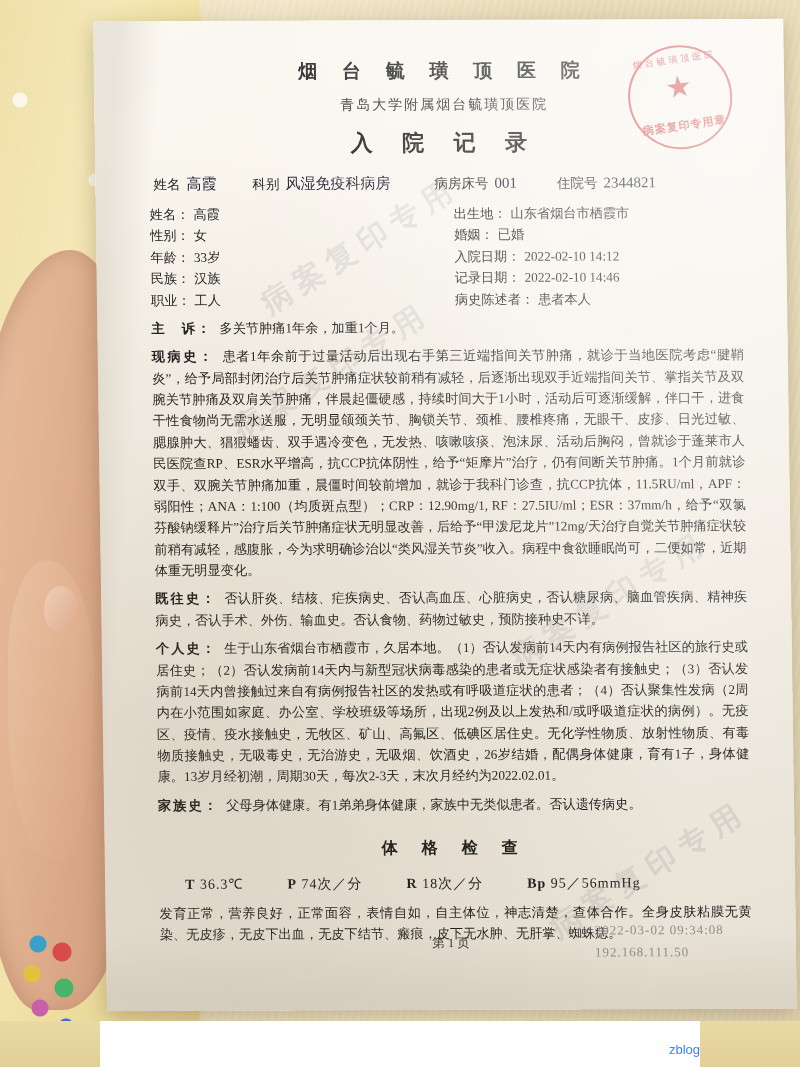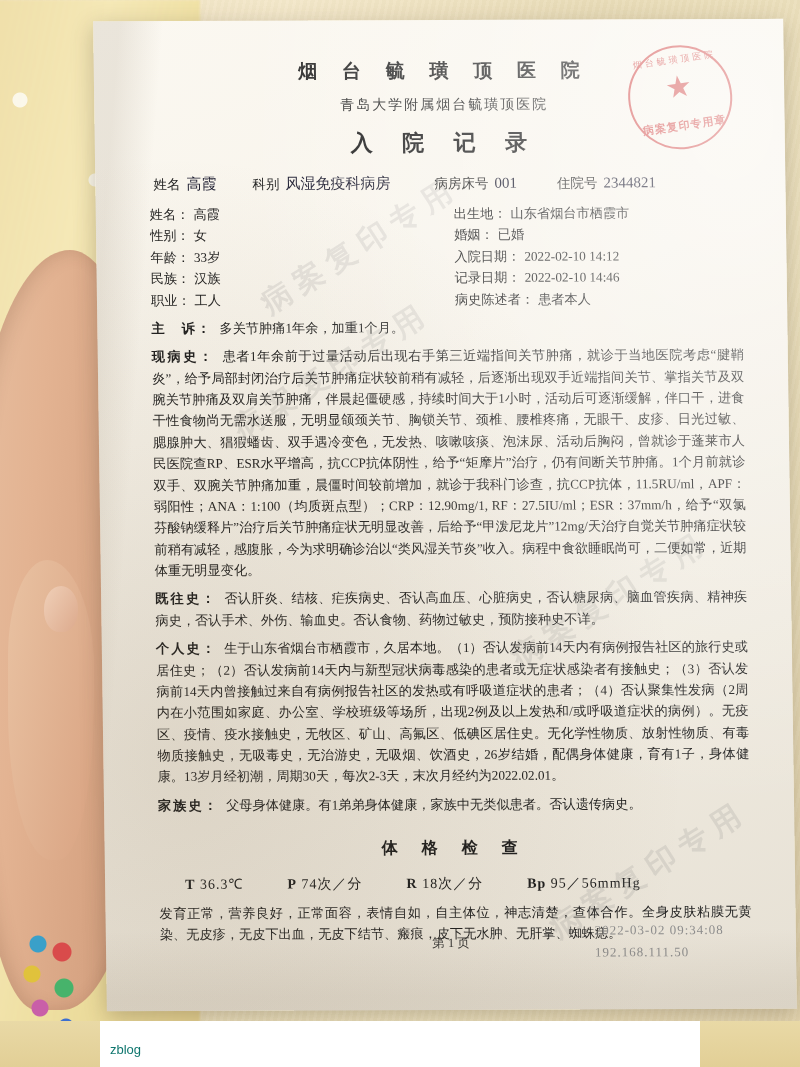--- a/index.html
+++ b/index.html
@@ -187,21 +187,21 @@
     letter-spacing: 1px;
   }
 
   
   .caption-bar {
     position: absolute; left: 100px; bottom: 0; width: 600px; height: 46px;
     background: #ffffff;
   }
   .caption-text {
     position: absolute; left: 0; right: 0; bottom: 10px;
-    text-align: left; font-size: 13px; color: #0f766e;
+    text-align: right; font-size: 13px; color: #3b82f6;
     font-family: "Liberation Sans", sans-serif;
     margin-left: 10px;
   }
   .bottom-strip {
     position: absolute; left: 0; bottom: 0; width: 800px; height: 46px;
     background: linear-gradient(180deg, #e9d9a6, #e2cf96);
   }
 </style>
 </head>
 <body>

